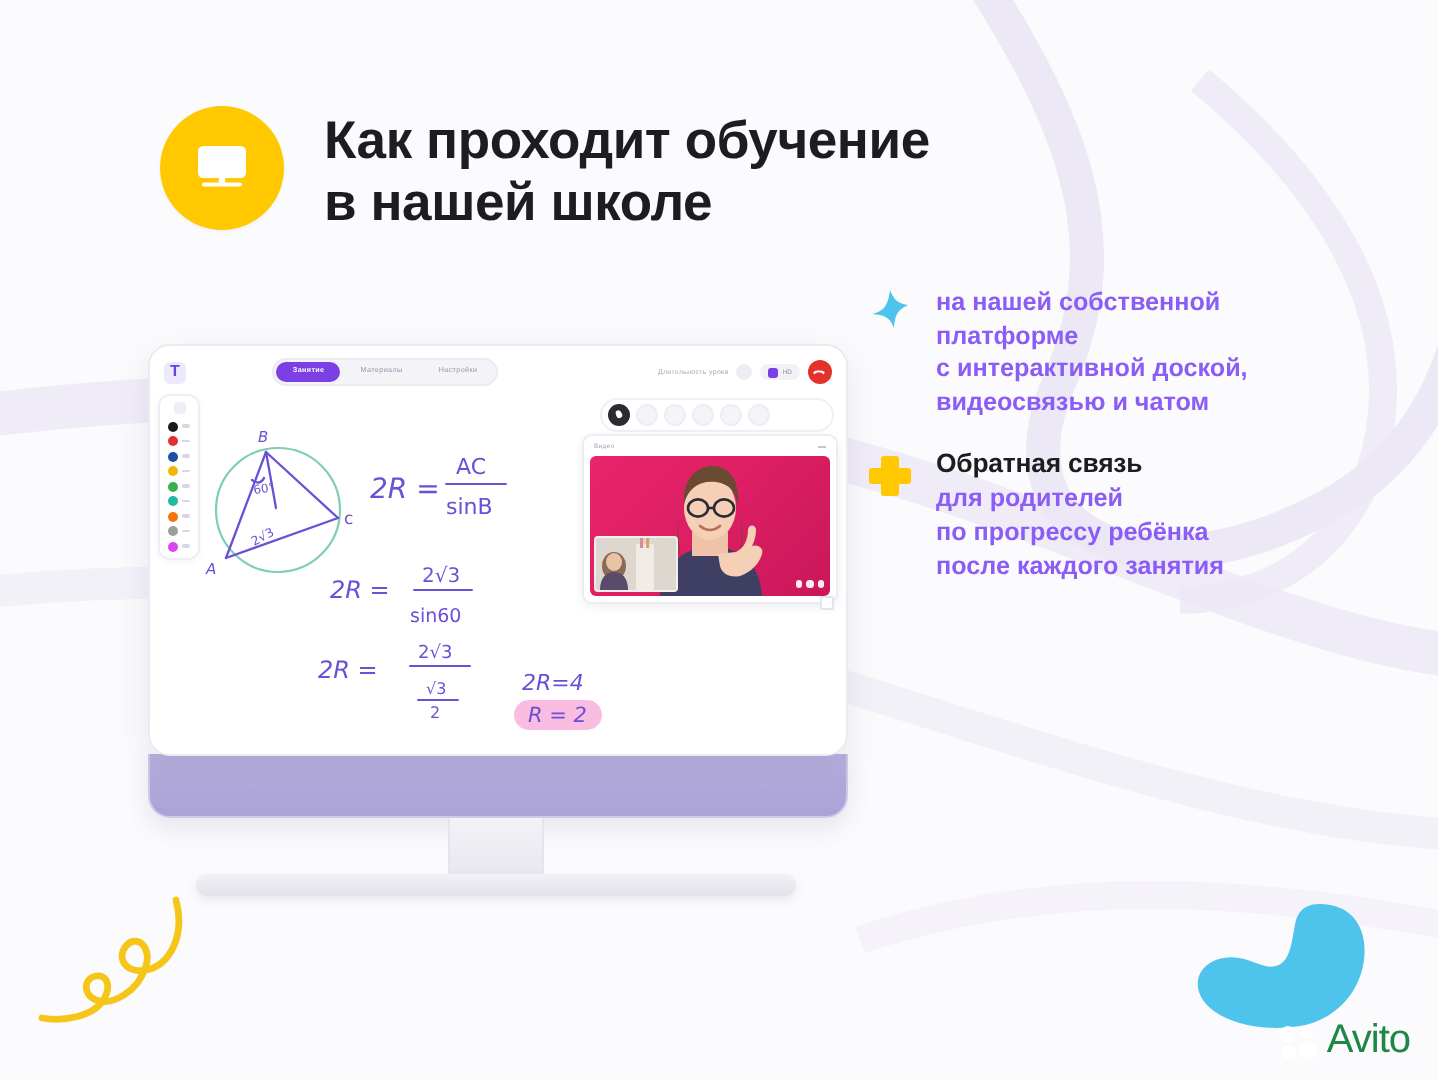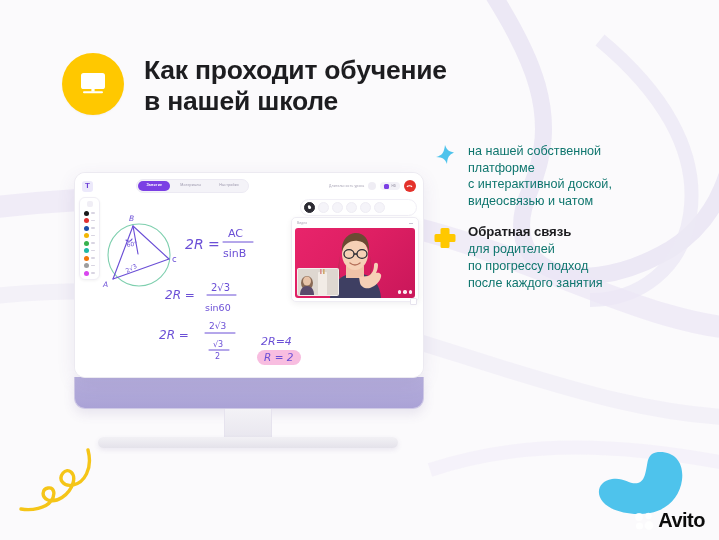--- a/index.html
+++ b/index.html
@@ -8,21 +8,21 @@
     background:#fafafb;
     font-family:"Liberation Sans","DejaVu Sans",sans-serif;
     -webkit-font-smoothing:antialiased;
   }
   .stage{position:absolute;inset:0;width:719px;height:540px;overflow:hidden;background:#fbfafc;}
 
   
   .bg-svg{position:absolute;inset:0;width:719px;height:540px;pointer-events:none;}
 
   
-  .header{position:absolute;left:62px;top:53px;display:flex;align-items:flex-start;gap:20px;}
+  .header{position:absolute;left:80px;top:53px;display:flex;align-items:flex-start;gap:20px;}
   .hdr-badge{
     width:62px;height:62px;border-radius:50%;background:#FFC800;
     display:flex;align-items:center;justify-content:center;flex:0 0 auto;
     box-shadow:0 1px 2px rgba(0,0,0,.04);
   }
   .hdr-badge svg{display:block;}
   .hdr-title{
     margin:0;padding-top:2px;
     font-size:26.5px;line-height:1.16;font-weight:700;color:#1d1d20;
     letter-spacing:-0.2px;white-space:pre-line;
@@ -137,28 +137,28 @@
     background:linear-gradient(180deg,#f2f1f5 0%,#e4e2ea 100%);
     box-shadow:0 2px 5px rgba(90,70,140,.10);
   }
 
   
   .features{position:absolute;left:432px;top:143px;width:262px;}
   .feature{position:relative;padding-left:36px;margin-bottom:14px;}
   .feature:last-child{margin-bottom:0;}
   .f-icon{position:absolute;left:0;top:1px;width:26px;height:26px;}
   .f-title{font-size:13.2px;line-height:1.22;font-weight:700;color:#1d1d20;margin:0 0 1px;white-space:pre-line;letter-spacing:-0.1px;}
-  .f-body{font-size:12.6px;line-height:1.33;color:#0f766e;margin:0;white-space:pre-line;}
+  .f-body{font-size:12.6px;line-height:1.33;color:#8b5cf6;margin:0;white-space:pre-line;font-weight:bold;}
 
   
   .squiggle{position:absolute;left:18px;top:447px;}
   .blob{position:absolute;left:596px;top:450px;}
   .avito{position:absolute;right:14px;bottom:8px;display:flex;align-items:center;gap:4px;opacity:.95;}
   .avito-mark{width:20px;height:20px;position:relative;}
-  .avito-text{font-size:20px;font-weight:700;color:#000000;letter-spacing:-0.5px;text-shadow:0 0 1px rgba(0,0,0,.03);}
+  .avito-text{font-size:20px;font-weight:400;color:#15803d;letter-spacing:-0.5px;text-shadow:0 0 1px rgba(0,0,0,.03);}
 </style>
 </head>
 <body>
 
 <div class="stage">
 
   <svg class="bg-svg" viewBox="0 0 719 540" fill="none">
     <path d="M470 -40 C540 60 560 120 530 190 C495 270 575 300 660 255 C720 225 740 160 735 100" stroke="#e9e4f3" stroke-width="17" fill="none" opacity=".85"></path>
     <path d="M600 40 C660 90 700 150 690 215 C682 268 640 300 590 300" stroke="#ece8f5" stroke-width="14" fill="none" opacity=".8"></path>
     <path d="M-40 212 C120 188 300 196 430 232 C560 268 660 330 760 330" stroke="#ece7f5" stroke-width="22" fill="none" opacity=".75"></path>
@@ -369,21 +369,21 @@
 
 
     <div class="feature">
       <span class="f-icon">
         <svg width="26" height="26" viewBox="0 0 26 26" fill="none" aria-hidden="true">
           <path d="M10 3 h6 a1.5 1.5 0 0 1 1.5 1.5 V9 h4.5 a1.5 1.5 0 0 1 1.5 1.5 v5 a1.5 1.5 0 0 1 -1.5 1.5 H17.5 v4.5 a1.5 1.5 0 0 1 -1.5 1.5 h-6 a1.5 1.5 0 0 1 -1.5 -1.5 V17 H4 a1.5 1.5 0 0 1 -1.5 -1.5 v-5 A1.5 1.5 0 0 1 4 9 h4.5 V4.5 A1.5 1.5 0 0 1 10 3 Z" fill="#FFC800"></path>
         </svg>
       </span>
       <p class="f-title">Обратная связь</p>
       <p class="f-body">для родителей
-по прогрессу подход
+по прогрессу ребёнка
 после каждого занятия</p>
     </div>
 
   </div>
 
   <span class="squiggle">
     <svg width="78" height="72" viewBox="0 0 78 72" fill="none" aria-hidden="true">
       <path d="M70 3 C75 22 66 36 55 38 C45 40 40 32 45 26 C50 20 58 26 55 36 C51 49 38 56 30 53 C23 50 24 42 30 41 C36 40 38 47 33 54 C28 61 14 64 3 62" stroke="#F5C518" stroke-width="3.4" fill="none" stroke-linecap="round"></path>
     </svg>
   </span>

